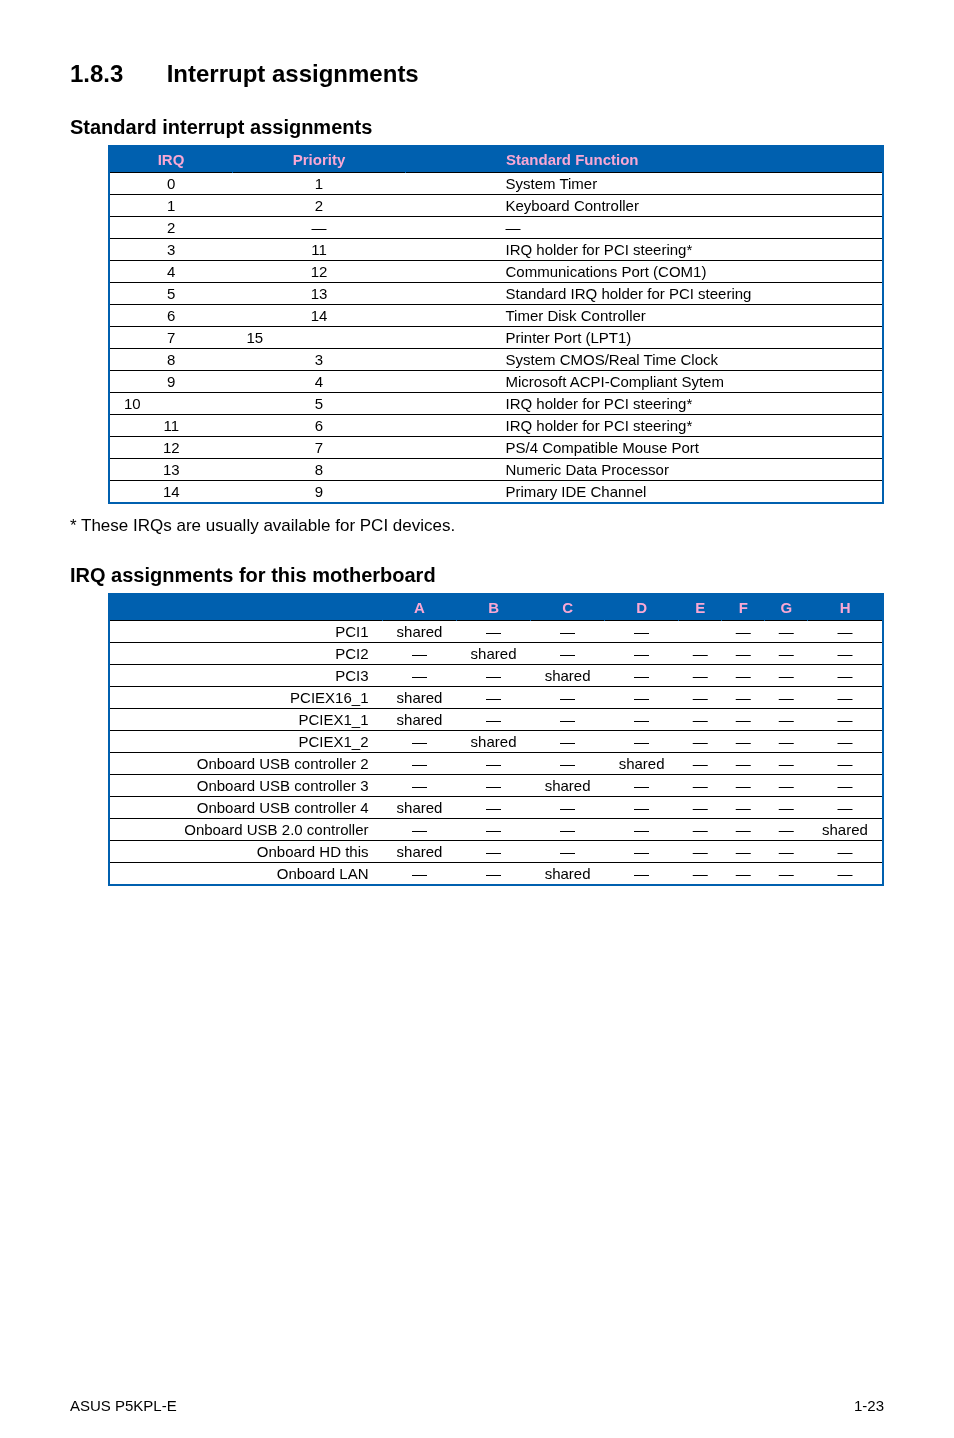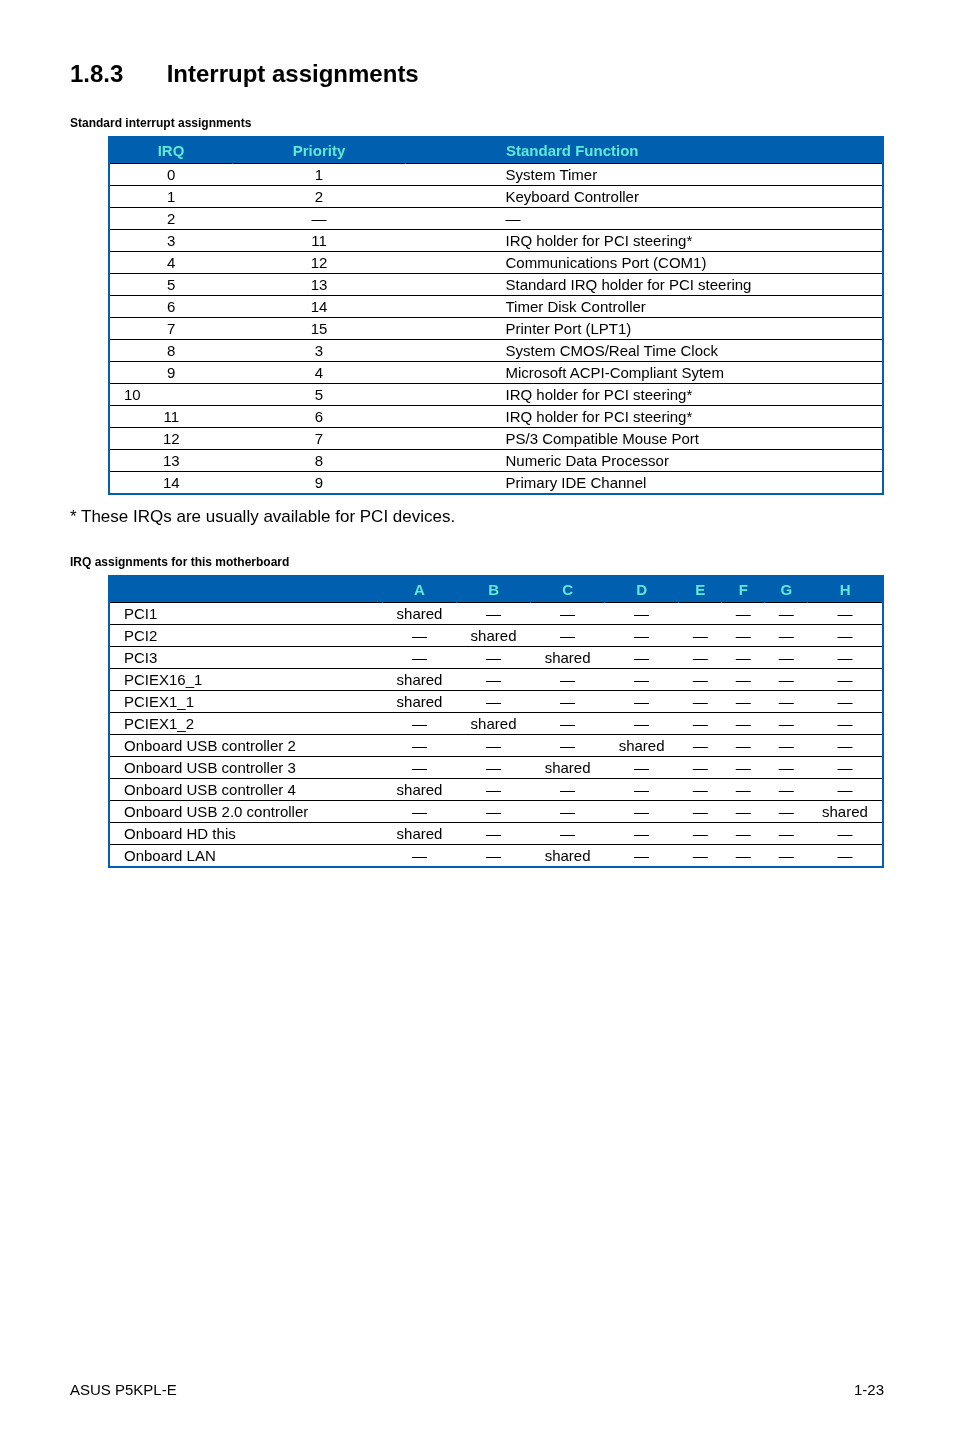--- a/index.html
+++ b/index.html
@@ -13,54 +13,54 @@
   min-height: 1438px;
   position: relative;
 }
 h2 {
   font-size: 24px;
   font-weight: bold;
   margin: 0 0 28px 0;
 }
 h2 .num { display: inline-block; width: 90px; }
 h3 {
-  font-size: 12px;
+  font-size: 20px;
   font-weight: bold;
   margin: 0 0 6px 0;
 }
 .tbl {
   width: 100%;
   border-collapse: collapse;
   margin: 0 0 12px 38px;
   width: calc(100% - 38px);
   border: 2px solid #0060af;
   font-size: 15px;
 }
 .tbl th {
   background: #0060af;
-  color: #5eead4;
+  color: #f9a8d4;
   font-weight: bold;
   text-align: center;
   padding: 4px 6px;
   border-left: 1px solid #0060af;
   border-right: 1px solid #0060af;
 }
 .tbl td {
   border-top: 1px solid #000;
   padding: 2px 14px;
   text-align: center;
   white-space: nowrap;
 }
-.tbl .lbl { text-align: left; }
+.tbl .lbl { text-align: right; }
 .tbl .fn { text-align: left; padding-left: 100px; }
 .tbl th.fn { text-align: left; padding-left: 100px; }
 .footnote { margin: 10px 0 28px 0; font-size: 17px; }
 .footer {
   position: absolute;
-  bottom: 40px;
+  bottom: 24px;
   left: 70px;
   right: 70px;
   display: flex;
   justify-content: space-between;
   font-size: 15px;
   border-top: 0;
 }
 </style>
 </head>
 <body>
@@ -110,21 +110,21 @@
         <td style="text-align: center;">13</td>
         <td class="fn">Standard IRQ holder for PCI steering</td>
       </tr>
       <tr>
         <td style="text-align: center;">6</td>
         <td style="text-align: center;">14</td>
         <td class="fn">Timer Disk Controller</td>
       </tr>
       <tr>
         <td style="text-align: center;">7</td>
-        <td style="text-align: center;">15</td>
+        <td style="text-align: left;">15</td>
         <td class="fn">Printer Port (LPT1)</td>
       </tr>
       <tr>
         <td style="text-align: center;">8</td>
         <td style="text-align: center;">3</td>
         <td class="fn">System CMOS/Real Time Clock</td>
       </tr>
       <tr>
         <td style="text-align: center;">9</td>
         <td style="text-align: center;">4</td>
@@ -136,21 +136,21 @@
         <td class="fn">IRQ holder for PCI steering*</td>
       </tr>
       <tr>
         <td style="text-align: center;">11</td>
         <td style="text-align: center;">6</td>
         <td class="fn">IRQ holder for PCI steering*</td>
       </tr>
       <tr>
         <td style="text-align: center;">12</td>
         <td style="text-align: center;">7</td>
-        <td class="fn">PS/3 Compatible Mouse Port</td>
+        <td class="fn">PS/4 Compatible Mouse Port</td>
       </tr>
       <tr>
         <td style="text-align: center;">13</td>
         <td style="text-align: center;">8</td>
         <td class="fn">Numeric Data Processor</td>
       </tr>
       <tr>
         <td style="text-align: center;">14</td>
         <td style="text-align: center;">9</td>
         <td class="fn">Primary IDE Channel</td>

